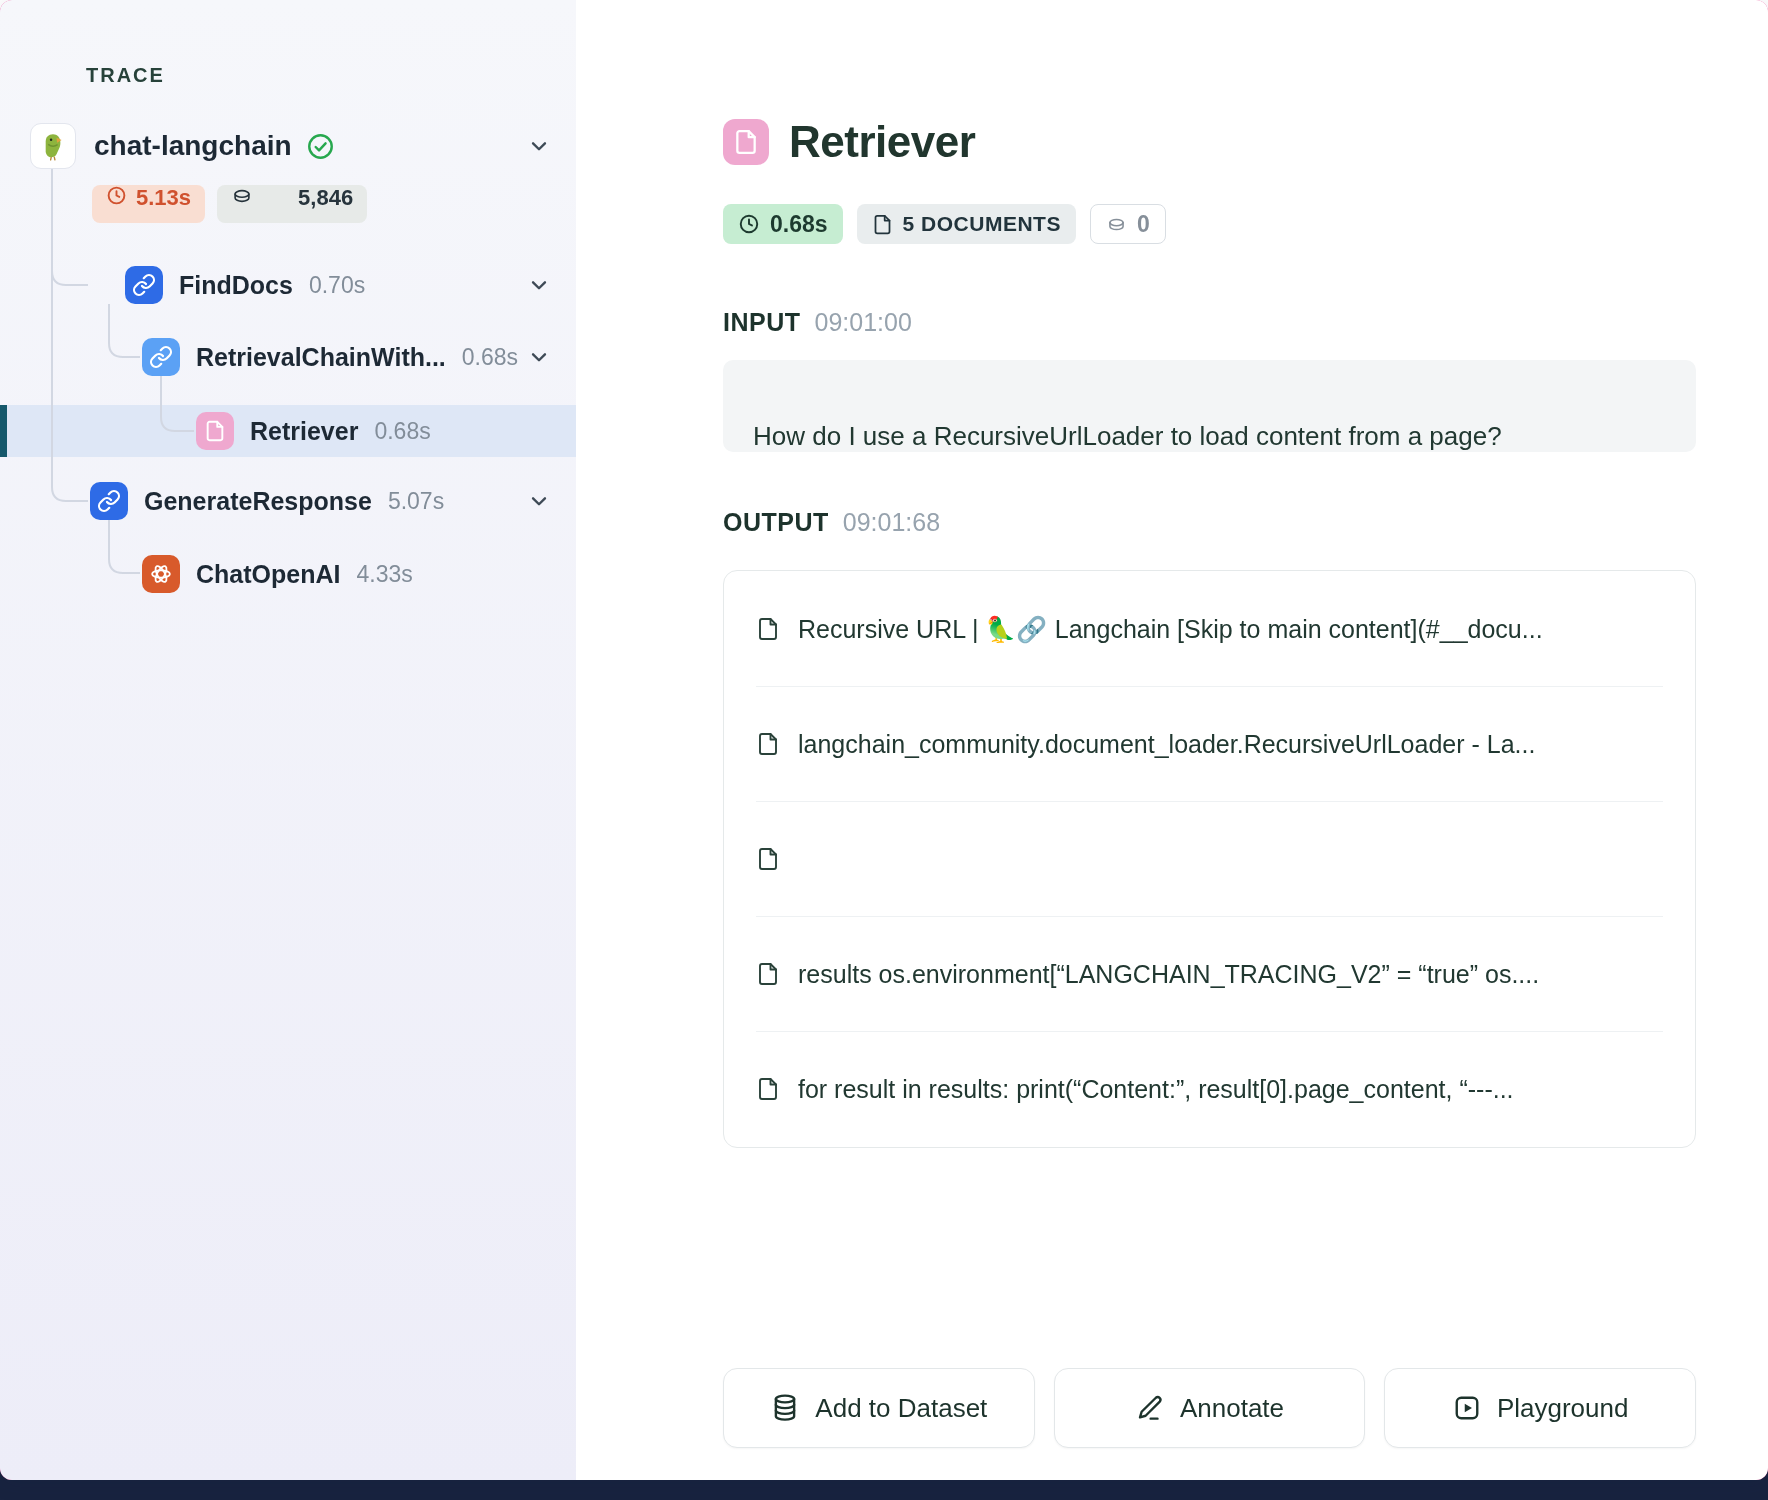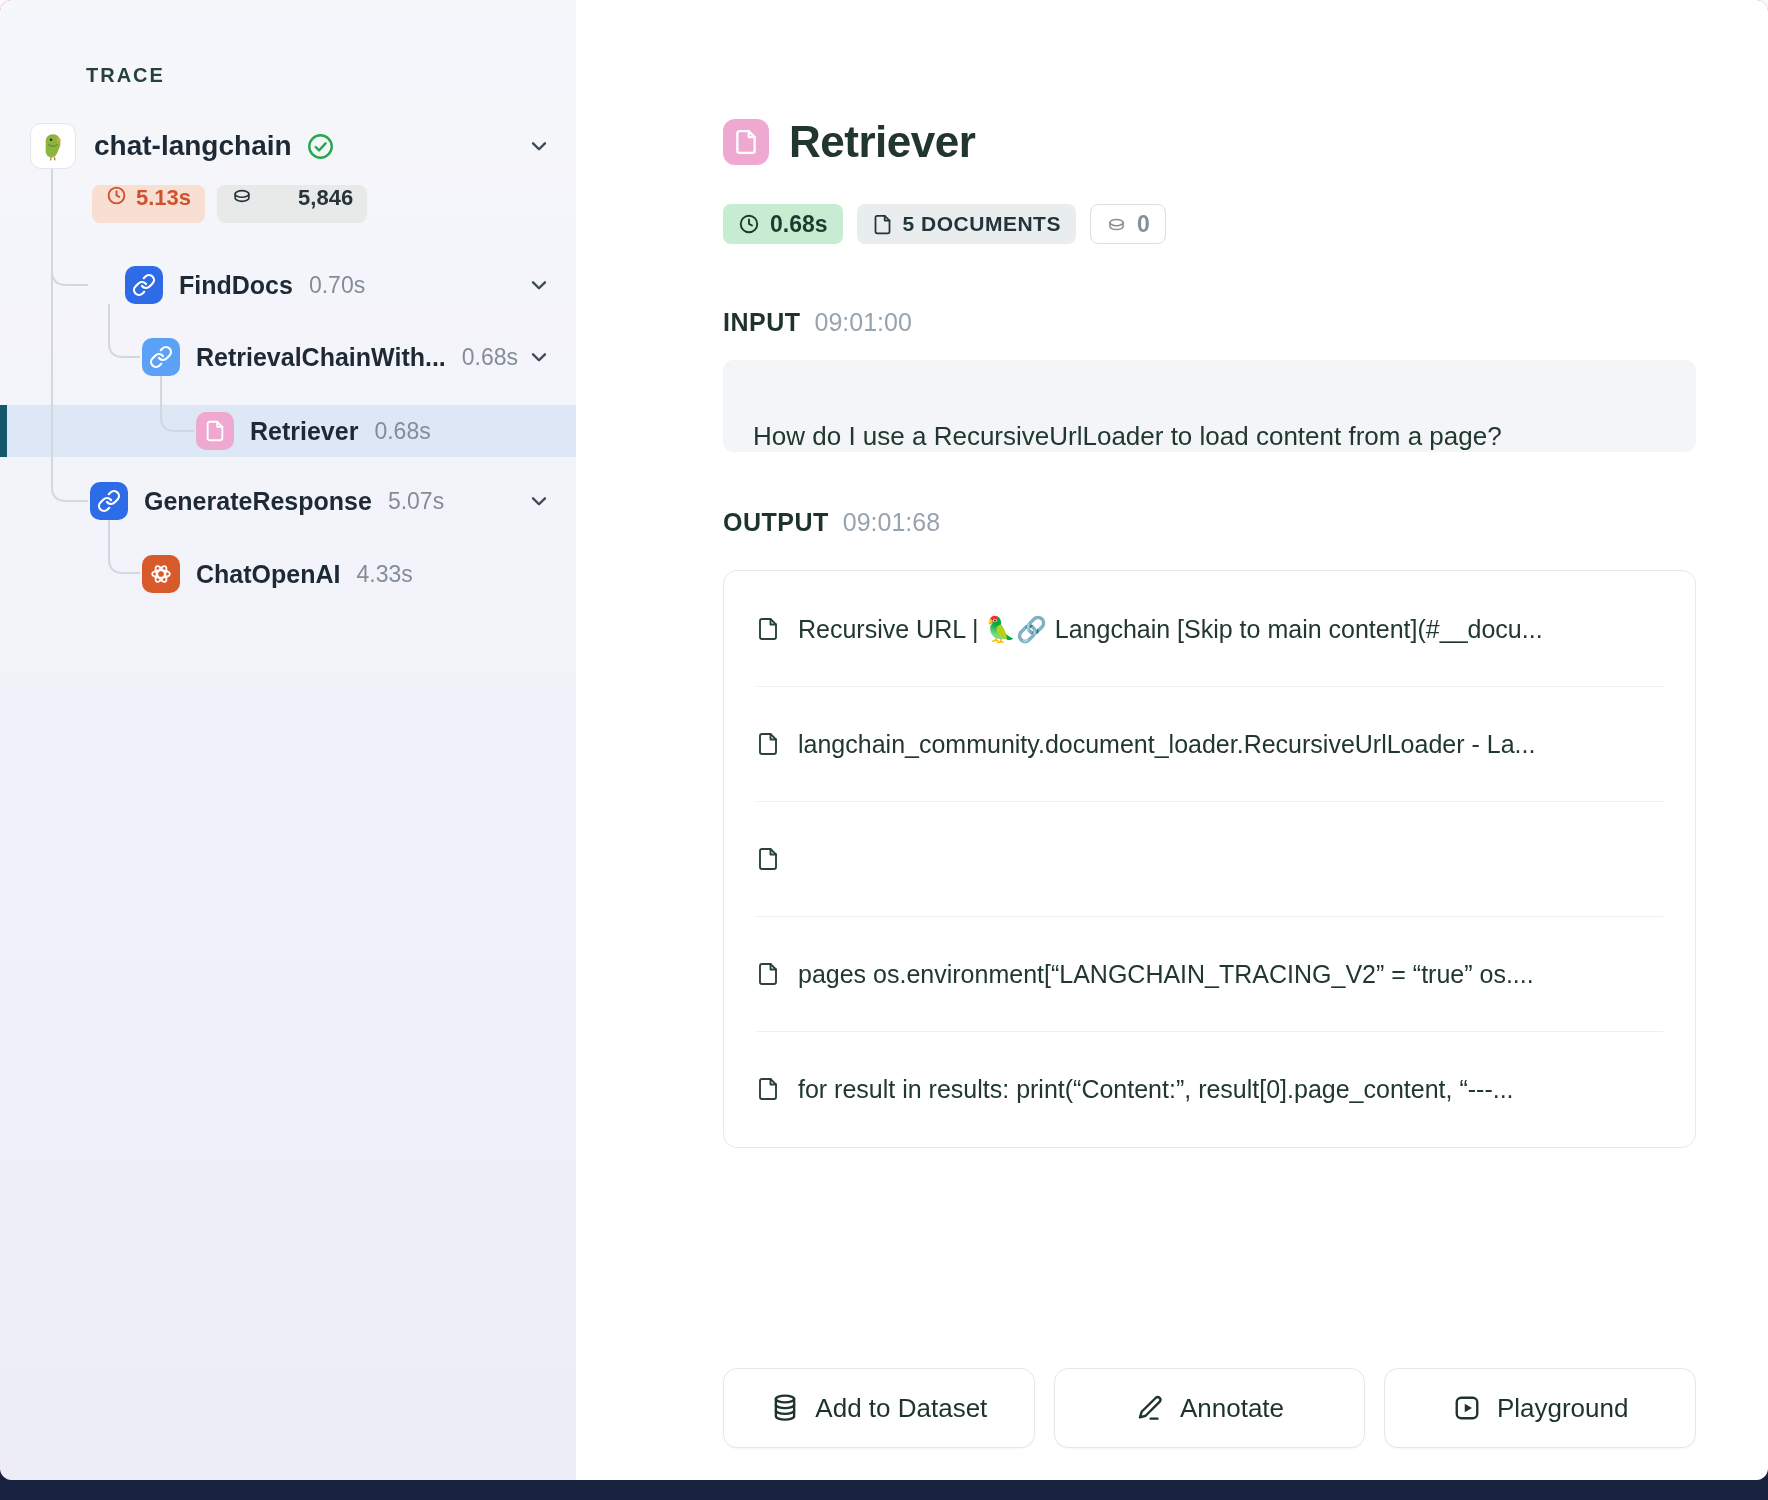--- a/index.html
+++ b/index.html
@@ -259,21 +259,21 @@
           <path d="M14.5 2H6a2 2 0 0 0-2 2v16a2 2 0 0 0 2 2h12a2 2 0 0 0 2-2V7.5Z"></path>
           <polyline points="14.5 2 14.5 7.5 20 7.5"></polyline>
         </svg>
       </div>
       <div class="doc-div"></div>
       <div class="doc-row">
         <svg width="24" height="24" viewBox="0 0 24 24" fill="none" stroke="#2a423a" stroke-width="1.9" stroke-linecap="round" stroke-linejoin="round">
           <path d="M14.5 2H6a2 2 0 0 0-2 2v16a2 2 0 0 0 2 2h12a2 2 0 0 0 2-2V7.5Z"></path>
           <polyline points="14.5 2 14.5 7.5 20 7.5"></polyline>
         </svg>
-        <span class="txt">pages os.environment[“LANGCHAIN_TRACING_V2” = “true” os....</span>
+        <span class="txt">results os.environment[“LANGCHAIN_TRACING_V2” = “true” os....</span>
       </div>
       <div class="doc-div"></div>
       <div class="doc-row">
         <svg width="24" height="24" viewBox="0 0 24 24" fill="none" stroke="#2a423a" stroke-width="1.9" stroke-linecap="round" stroke-linejoin="round">
           <path d="M14.5 2H6a2 2 0 0 0-2 2v16a2 2 0 0 0 2 2h12a2 2 0 0 0 2-2V7.5Z"></path>
           <polyline points="14.5 2 14.5 7.5 20 7.5"></polyline>
         </svg>
         <span class="txt">for result in results: print(“Content:”, result[0].page_content, “---...</span>
       </div>
     </div>

